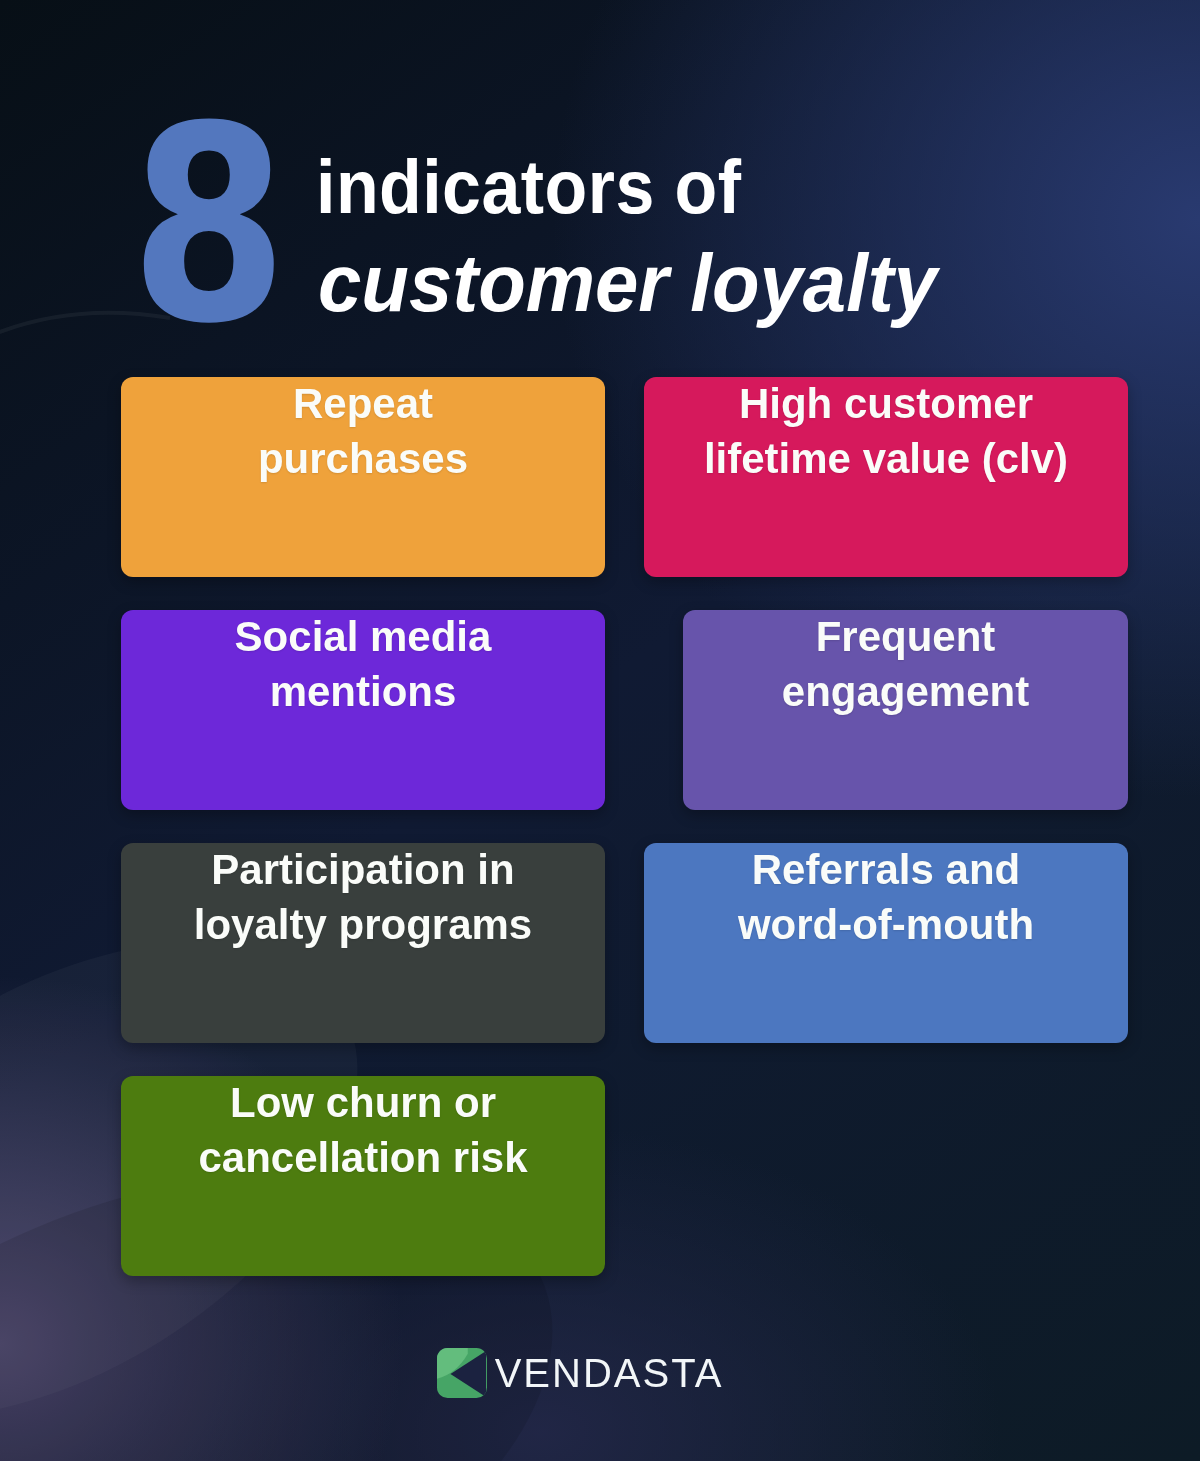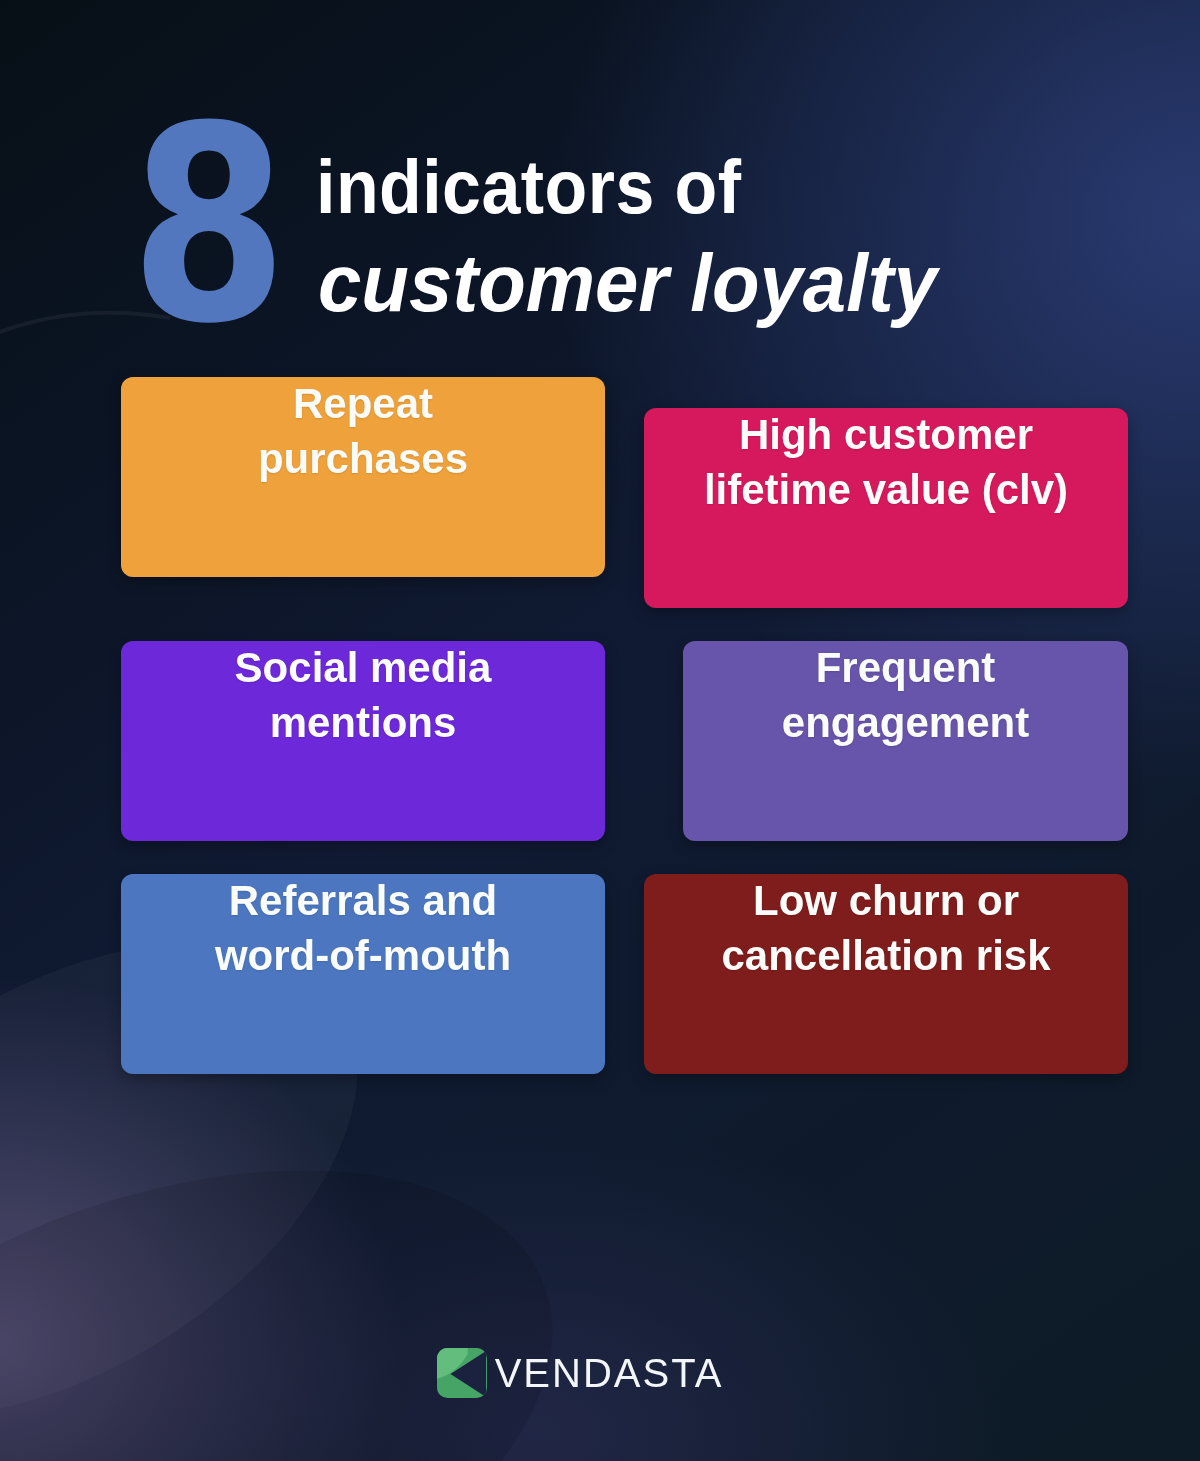--- a/index.html
+++ b/index.html
@@ -126,37 +126,41 @@
 
   <div class="title-line1">indicators of</div>
 
   <div class="title-line2">customer loyalty</div>
 
   <div class="grid">
     <div class="card" style="background: rgb(239, 162, 59);">
       <span class="card-label">Repeat
 purchases</span>
     </div>
-    <div class="card" style="background: rgb(214, 25, 92); margin-top: 31px;">
+    <div class="card" style="background: rgb(214, 25, 92);">
       <span class="card-label">High customer
 lifetime value (clv)</span>
     </div>
     <div class="card" style="background: #6d28d9;">
       <span class="card-label">Social media
 mentions</span>
     </div>
     <div class="card" style="background: rgb(103, 84, 171); margin-left: 39px;">
       <span class="card-label">Frequent
 engagement</span>
     </div>
+    <div class="card" style="background: rgb(57, 63, 61);">
+      <span class="card-label">Participation in
+loyalty programs</span>
+    </div>
     <div class="card" style="background: rgb(76, 119, 192);">
       <span class="card-label">Referrals and
 word-of-mouth</span>
     </div>
-    <div class="card" style="background: #7f1d1d;">
+    <div class="card" style="background: #4d7c0f;">
       <span class="card-label">Low churn or
 cancellation risk</span>
     </div>
   </div>
 
   <div class="footer">
     <svg width="50" height="50" viewBox="0 0 52 52">
       <defs>
         <clipPath id="logoclip">
             <rect x="0" y="0" width="52" height="52" rx="11"></rect>

